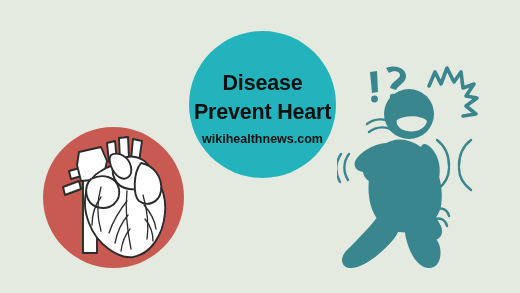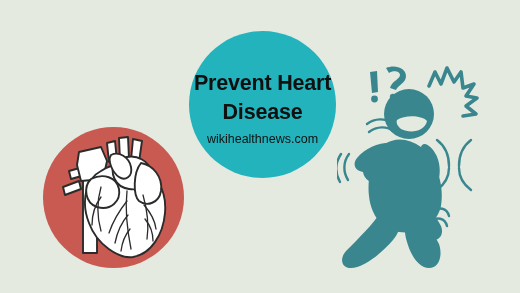--- a/index.html
+++ b/index.html
@@ -71,21 +71,21 @@
     font-size: 21.5px;
     font-weight: 700;
     color: #101010;
     line-height: 1.32;
     letter-spacing: -0.2px;
     white-space: nowrap;
   }
   #site-url {
     margin-top: 7px;
     font-size: 12.5px;
-    font-weight: 400;
+    font-weight: 700;
     color: #111111;
     line-height: 1;
     white-space: nowrap;
   }
 
   
   #pain-figure {
     position: absolute;
     left: 337px;
     top: 54px;
@@ -147,22 +147,22 @@
           <path d="M44 52 C 40 66, 40 82, 44 96"></path>
           <path d="M44 62 C 38 70, 35 80, 35 90"></path>
         </g>
       </svg>
     </div>
   </div>
 
   <div id="title-badge">
     <div id="title-disc"></div>
     <div id="title-stack">
+      <div class="title-line">Disease</div>
       <div class="title-line">Prevent Heart</div>
-      <div class="title-line">Disease</div>
       <div id="site-url">wikihealthnews.com</div>
     </div>
   </div>
 
   <div id="pain-figure">
     <svg viewBox="0 0 168 224" xmlns="http://www.w3.org/2000/svg">
       <g fill="#3a868f">
 
         <circle cx="72" cy="60" r="25"></circle>
 

